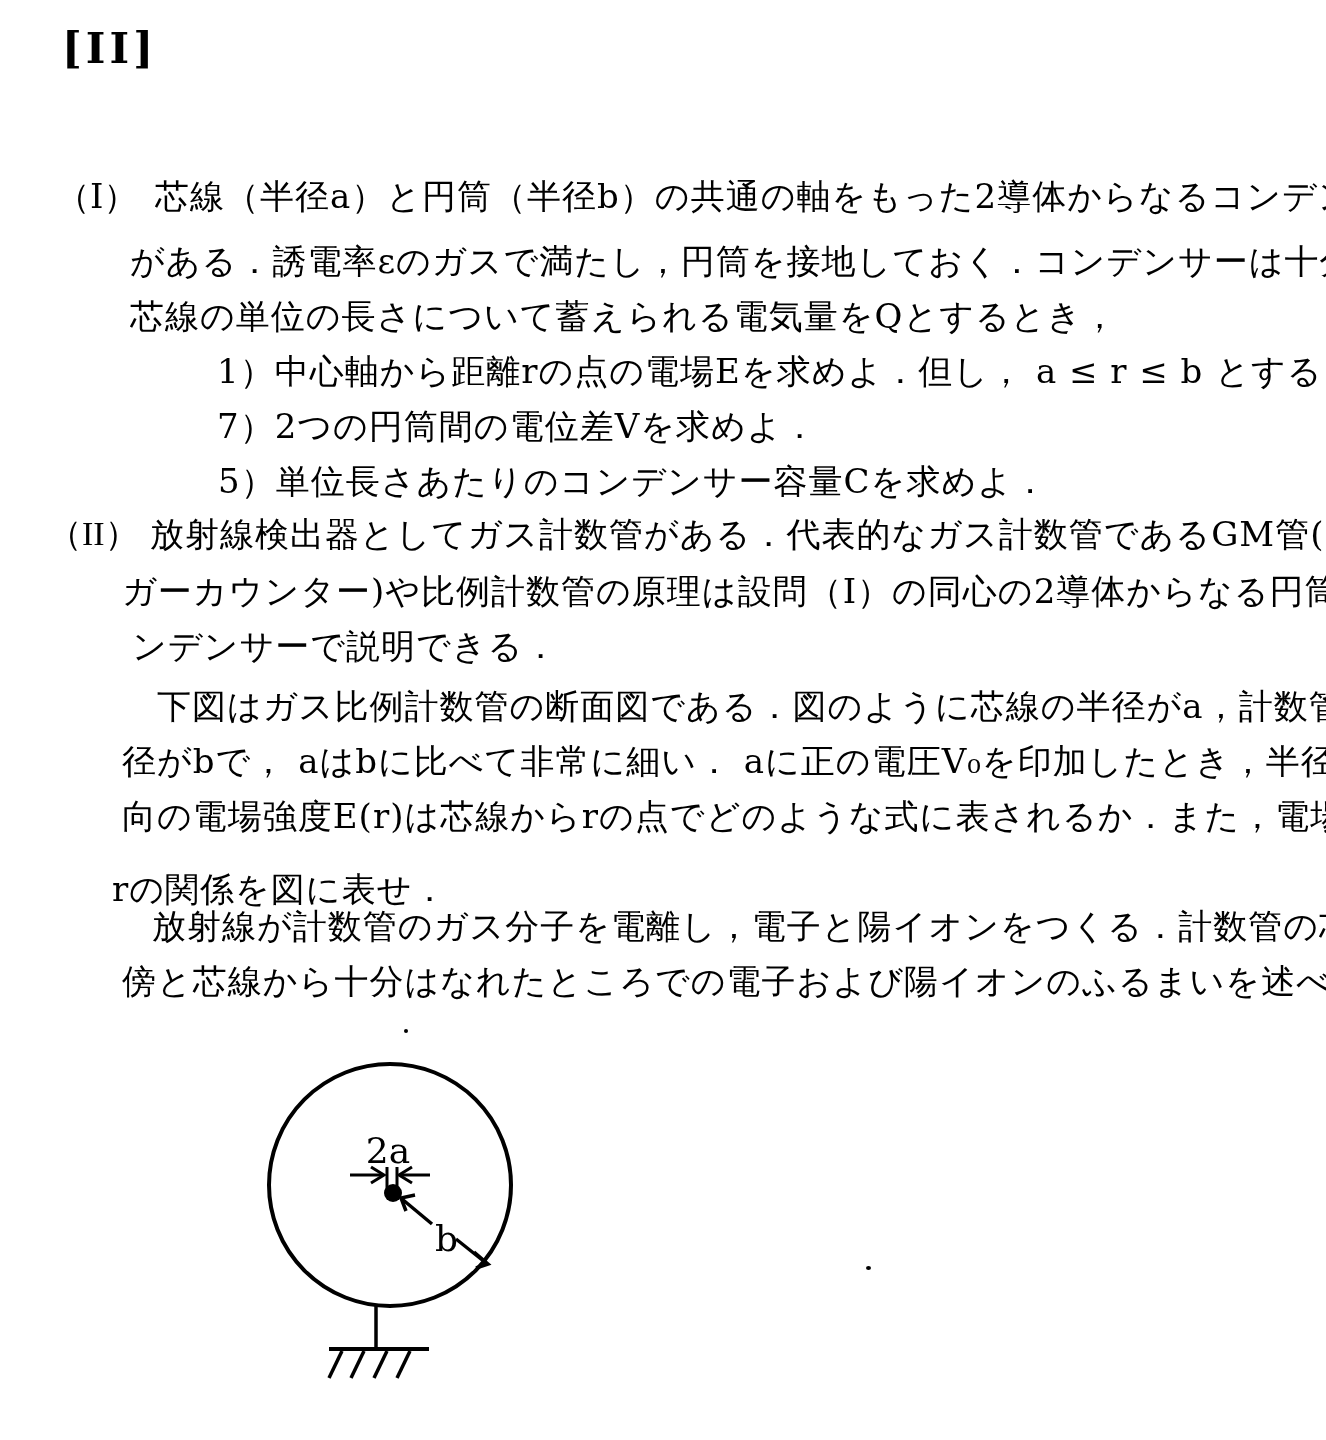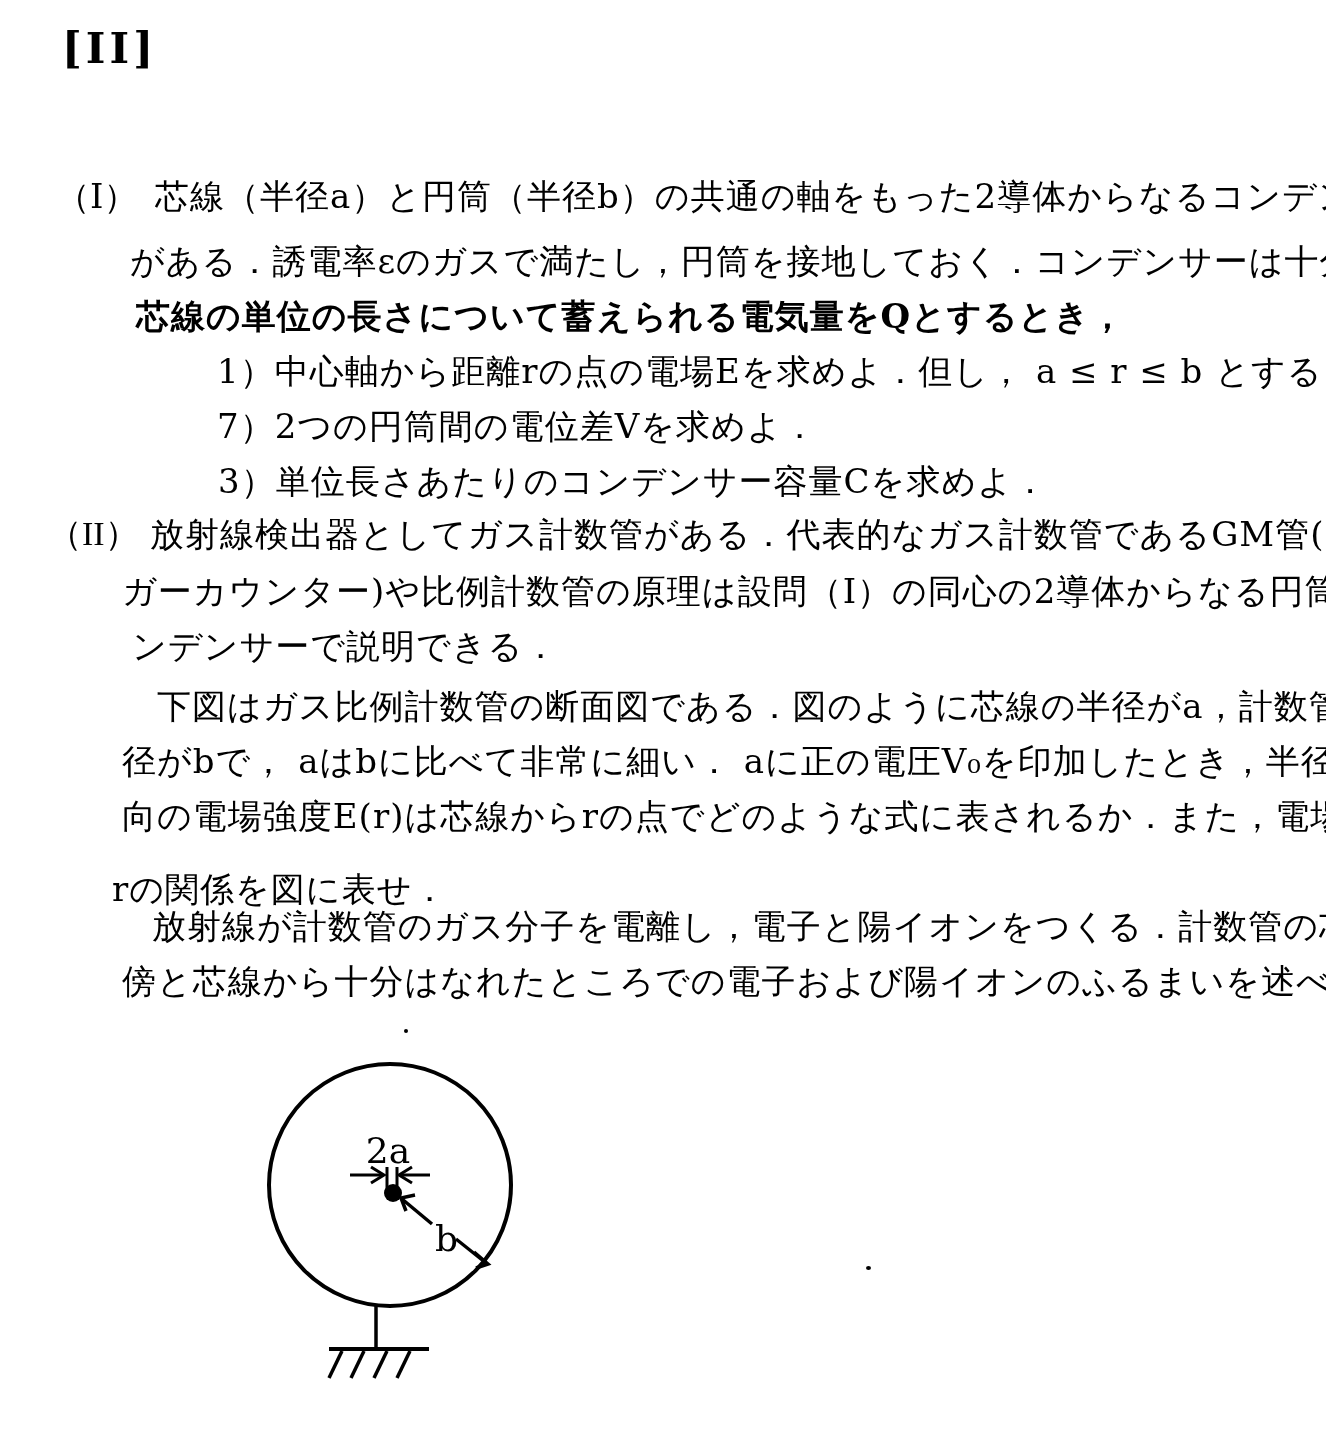--- a/index.html
+++ b/index.html
@@ -23,24 +23,24 @@
 </head>
 <body>
 
 <div>
 
   <div class="ln heading" style="left:62px;top:24px;">[II]</div>
 
   <div class="ln sec-label" style="left:56px;top:176px;">（I）</div>
   <div class="ln" style="left:155px;top:176px;">芯線（半径a）と円筒（半径b）の共通の軸をもった2導体からなるコンデンサー</div>
   <div class="ln" style="left:130px;top:241px;">がある．誘電率εのガスで満たし，円筒を接地しておく．コンデンサーは十分長く，</div>
-  <div class="ln" style="left:136px;top:296px;font-weight:bold;">芯線の単位の長さについて蓄えられる電気量をQとするとき，</div>
+  <div class="ln" style="left:130px;top:296px;">芯線の単位の長さについて蓄えられる電気量をQとするとき，</div>
   <div class="ln" style="left:217px;top:351px;">1）中心軸から距離rの点の電場Eを求めよ．但し， a ≤ r ≤ b とする．</div>
   <div class="ln" style="left:217px;top:406px;">7）2つの円筒間の電位差Vを求めよ．</div>
-  <div class="ln" style="left:218px;top:461px;">3）単位長さあたりのコンデンサー容量Cを求めよ．</div>
+  <div class="ln" style="left:218px;top:461px;">5）単位長さあたりのコンデンサー容量Cを求めよ．</div>
 
   <div class="ln sec-label" style="left:48px;top:514px;font-family:Liberation Serif, serif;">（II）</div>
   <div class="ln" style="left:150px;top:514px;">放射線検出器としてガス計数管がある．代表的なガス計数管であるGM管(ガイ</div>
   <div class="ln" style="left:122px;top:571px;">ガーカウンター)や比例計数管の原理は設問（I）の同心の2導体からなる円筒形コ</div>
   <div class="ln" style="left:132px;top:626px;">ンデンサーで説明できる．</div>
   <div class="ln" style="left:157px;top:686px;">下図はガス比例計数管の断面図である．図のように芯線の半径がa，計数管の半</div>
   <div class="ln" style="left:122px;top:741px;">径がbで， aはbに比べて非常に細い． aに正の電圧V₀を印加したとき，半径方</div>
   <div class="ln" style="left:122px;top:796px;">向の電場強度E(r)は芯線からrの点でどのような式に表されるか．また，電場と</div>
   <div class="ln" style="left:112px;top:851px;margin-top:18px;">rの関係を図に表せ．</div>
   <div class="ln" style="left:152px;top:906px;">放射線が計数管のガス分子を電離し，電子と陽イオンをつくる．計数管の芯線近</div>

